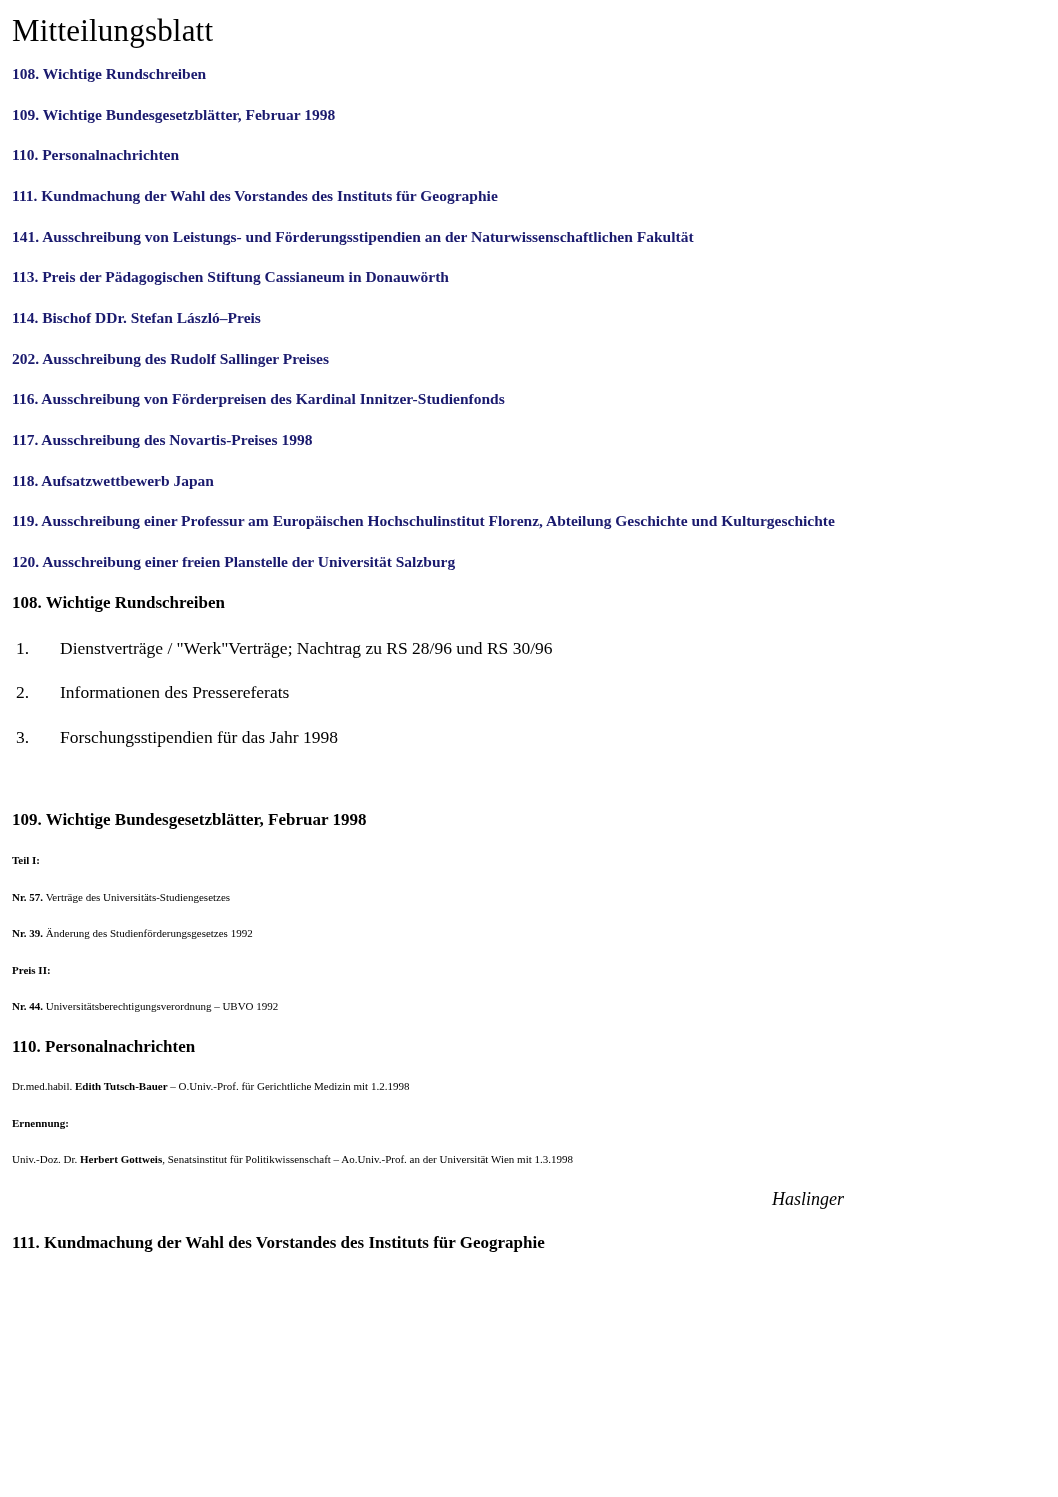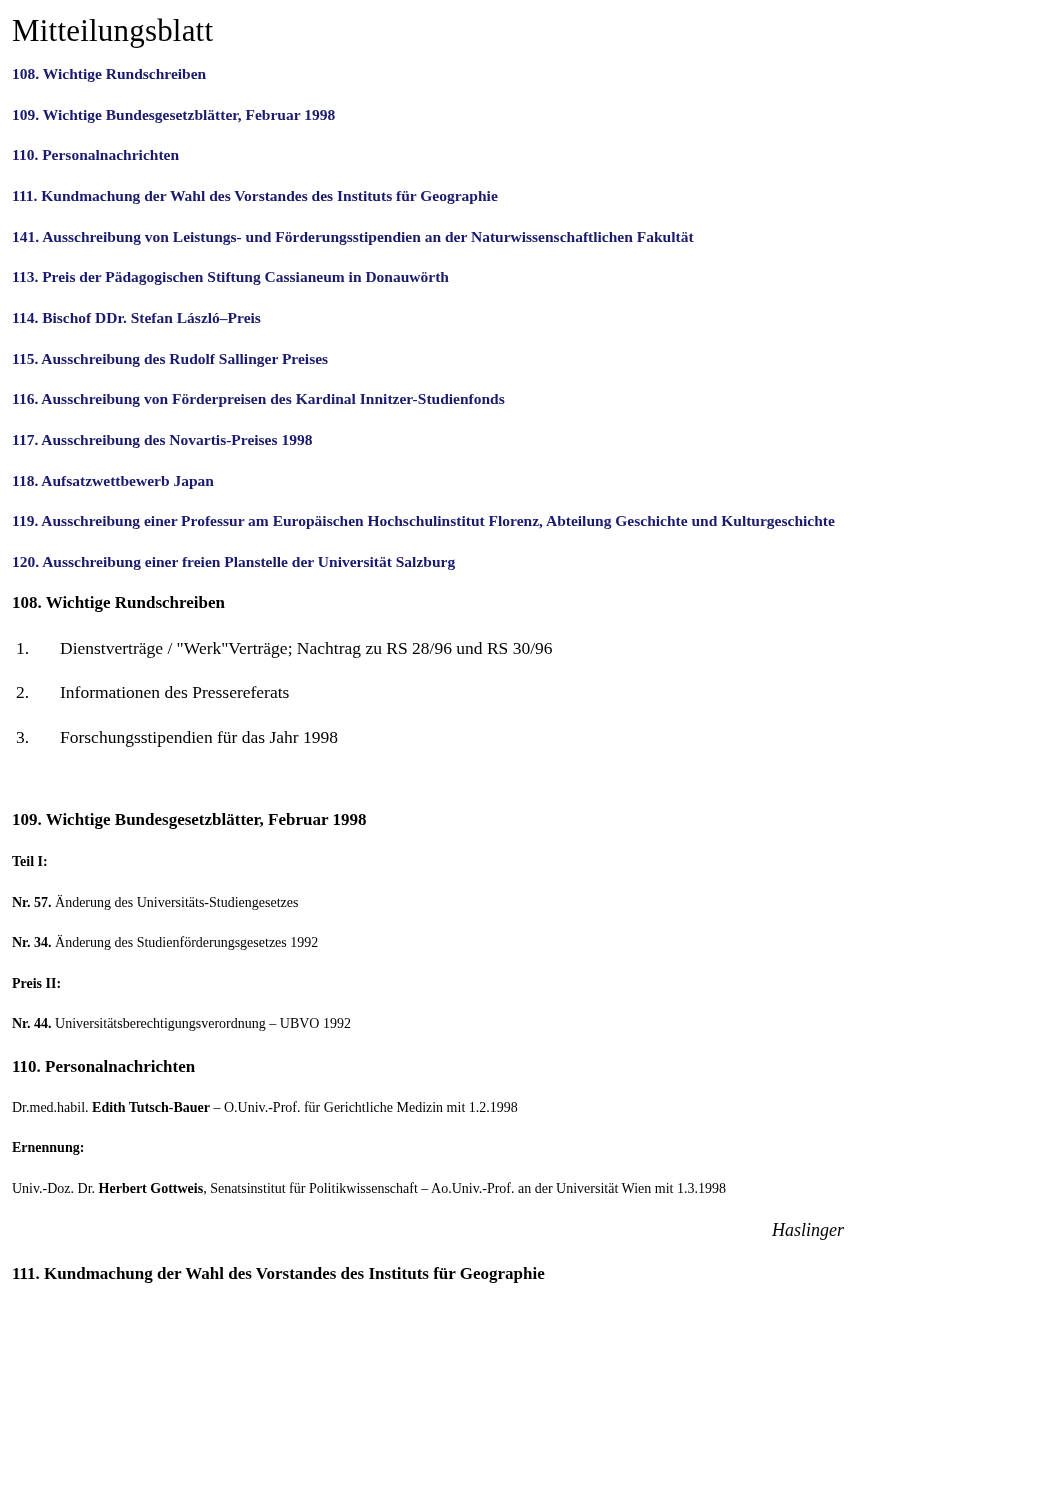--- a/index.html
+++ b/index.html
@@ -59,21 +59,21 @@
     margin: 0 0 22px 0;
     padding-left: 48px;
     position: relative;
   }
   ol.numlist li .marker {
     position: absolute;
     left: 4px;
     top: 0;
   }
   .para {
-    font-size: 14px;
+    font-size: 11px;
     line-height: 1.32;
     margin: 0 0 22px 0;
   }
   .para.bold {
     font-weight: bold;
   }
   .para b {
     font-weight: bold;
   }
   .gap {
@@ -95,21 +95,21 @@
   <h1 class="doc-title">Mitteilungsblatt</h1>
 
   <nav class="toc">
     <a class="toc-item" href="#">108. Wichtige Rundschreiben</a>
     <a class="toc-item" href="#">109. Wichtige Bundesgesetzblätter, Februar 1998</a>
     <a class="toc-item" href="#">110. Personalnachrichten</a>
     <a class="toc-item" href="#">111. Kundmachung der Wahl des Vorstandes des Instituts für Geographie</a>
     <a class="toc-item" href="#">141. Ausschreibung von Leistungs- und Förderungsstipendien an der Naturwissenschaftlichen Fakultät</a>
     <a class="toc-item" href="#">113. Preis der Pädagogischen Stiftung Cassianeum in Donauwörth</a>
     <a class="toc-item" href="#">114. Bischof DDr. Stefan László–Preis</a>
-    <a class="toc-item" href="#">115. Ausschreibung des Rudolf Sallinger Preises</a>
+    <a class="toc-item" href="#">202. Ausschreibung des Rudolf Sallinger Preises</a>
     <a class="toc-item" href="#">116. Ausschreibung von Förderpreisen des Kardinal Innitzer-Studienfonds</a>
     <a class="toc-item" href="#">117. Ausschreibung des Novartis-Preises 1998</a>
     <a class="toc-item" href="#">118. Aufsatzwettbewerb Japan</a>
     <a class="toc-item" href="#">119. Ausschreibung einer Professur am Europäischen Hochschulinstitut Florenz, Abteilung Geschichte und Kulturgeschichte</a>
     <a class="toc-item" href="#">120. Ausschreibung einer freien Planstelle der Universität Salzburg</a>
   </nav>
 
   <h2 class="section-head">108. Wichtige Rundschreiben</h2>
 
   <ol class="numlist">
@@ -127,25 +127,25 @@
     </li>
   </ol>
 
   <div class="gap"></div>
 
   <h2 class="section-head">109. Wichtige Bundesgesetzblätter, Februar 1998</h2>
 
   <p class="para bold">Teil I:</p>
 
   <p class="para">
-    <b>Nr. 57.</b><span> Änderung des Universitäts-Studiengesetzes</span>
+    <b>Nr. 57.</b><span> Verträge des Universitäts-Studiengesetzes</span>
   </p>
 
   <p class="para">
-    <b>Nr. 34.</b><span> Änderung des Studienförderungsgesetzes 1992</span>
+    <b>Nr. 39.</b><span> Änderung des Studienförderungsgesetzes 1992</span>
   </p>
 
   <p class="para bold">Preis II:</p>
 
   <p class="para">
     <b>Nr. 44.</b><span> Universitätsberechtigungsverordnung – UBVO 1992</span>
   </p>
 
   <h2 class="section-head tight">110. Personalnachrichten</h2>
 

